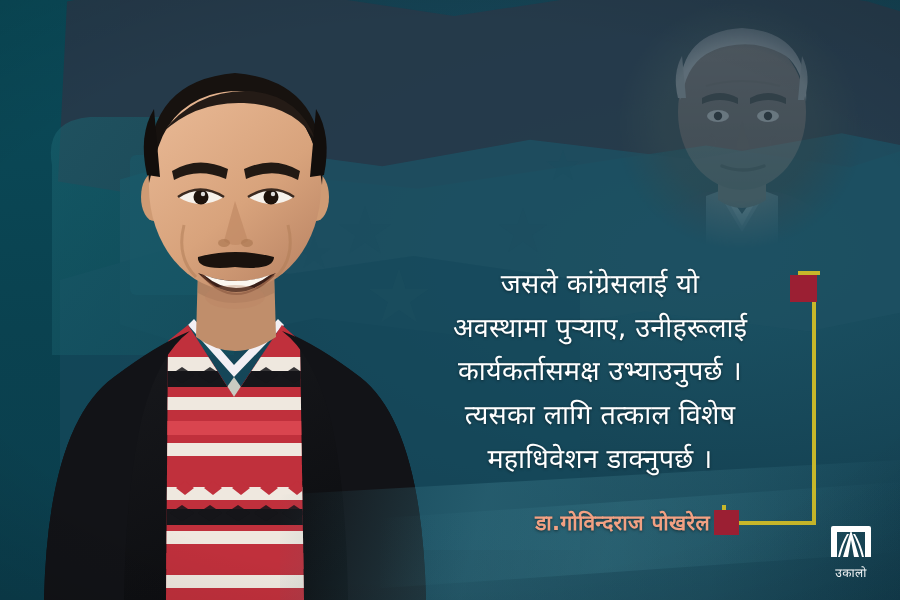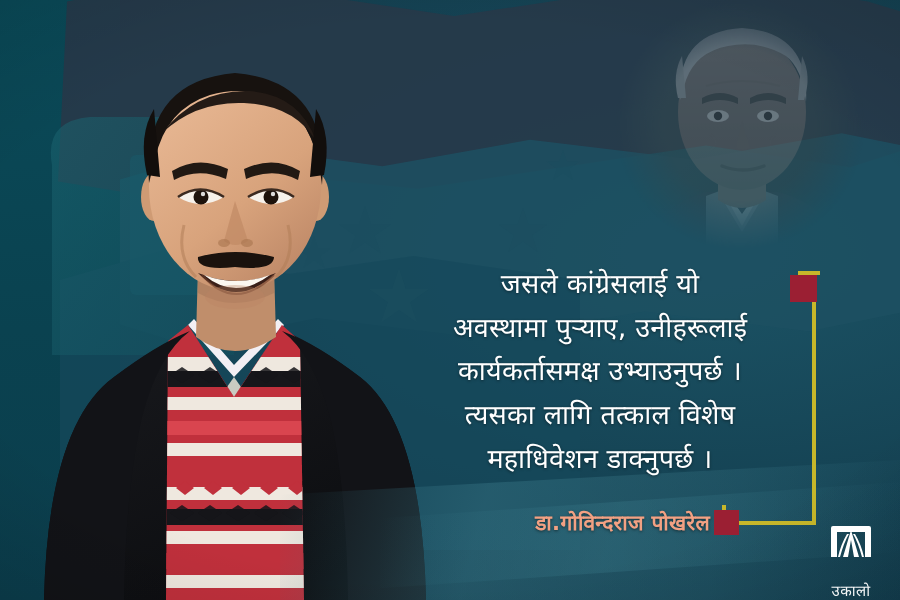--- a/index.html
+++ b/index.html
@@ -85,22 +85,22 @@
   .brk-h{position:absolute;left:724px;top:521px;width:92px;height:4px;background:#c7b72a;}
   .brk-cap-top{position:absolute;left:798px;top:271px;width:22px;height:4px;background:#c7b72a;}
   .brk-cap-left{position:absolute;left:798px;top:271px;width:4px;height:20px;background:#c7b72a;}
   .brk-cap-bl{position:absolute;left:722px;top:505px;width:4px;height:20px;background:#c7b72a;}
   .sq-top{position:absolute;left:790px;top:275px;width:27px;height:27px;background:#9b1f33;}
   .sq-bot{position:absolute;left:714px;top:510px;width:25px;height:25px;background:#9b1f33;}
 
   
   .logo{position:absolute;right:22px;bottom:18px;width:54px;height:58px;text-align:center;}
   .logo-mark{width:46px;height:34px;margin:0 auto;}
-  .logo-word{font-family:"DejaVu Sans", sans-serif;font-size:15px;color:#ffffff;
-    letter-spacing:.5px;margin-top:18px;opacity:.95;}
+  .logo-word{font-family:"DejaVu Sans", sans-serif;font-size:12px;color:#ffffff;
+    letter-spacing:.5px;margin-top:2px;opacity:.95;}
 </style>
 </head>
 <body>
 
 <div class="stage">
 
   <div class="bg-base"></div>
   <div class="bg-left-teal"></div>
 
   <div class="flag"></div>

